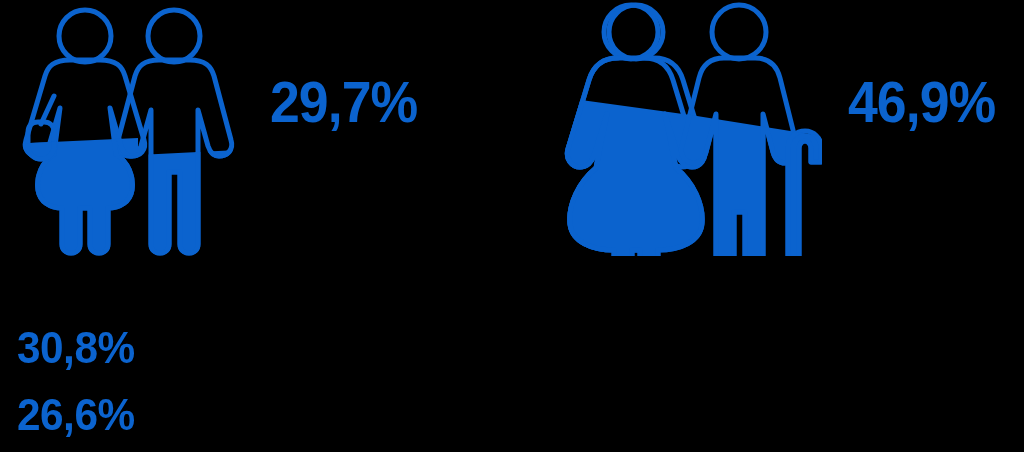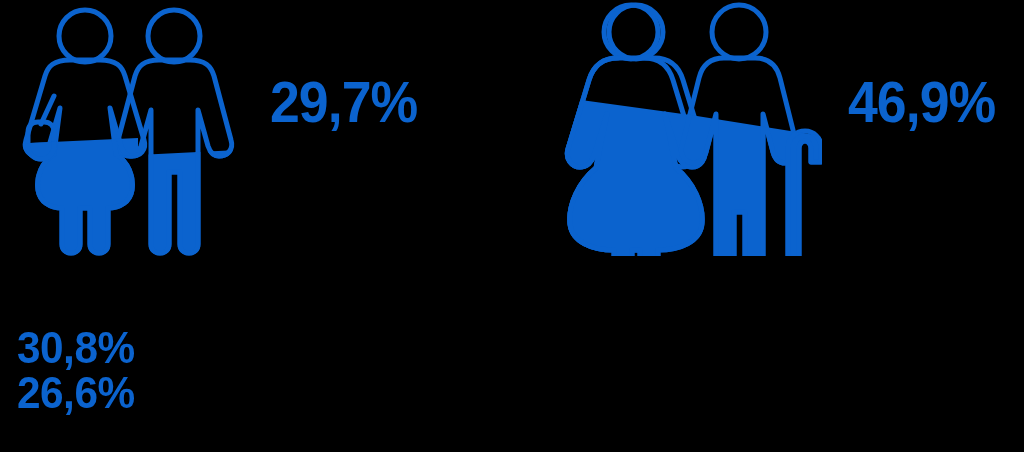--- a/index.html
+++ b/index.html
@@ -46,20 +46,21 @@
     transform-origin: left center;
   }
   #headline-young  { left: 270px; top: 74px; }
   #headline-senior { left: 848px; top: 74px; }
 
   
   .value-stack {
     position: absolute;
     display: flex;
     flex-direction: column;
+    gap: 22px;
   }
   #stack-young  { left: 17px;  top: 325px; }
   #stack-senior { left: 554px; top: 325px; }
 
   .stack-value {
     color: #0b63ce;
     font-family: "Liberation Sans", sans-serif;
     font-weight: bold;
     font-size: 45px;
     line-height: 1;

